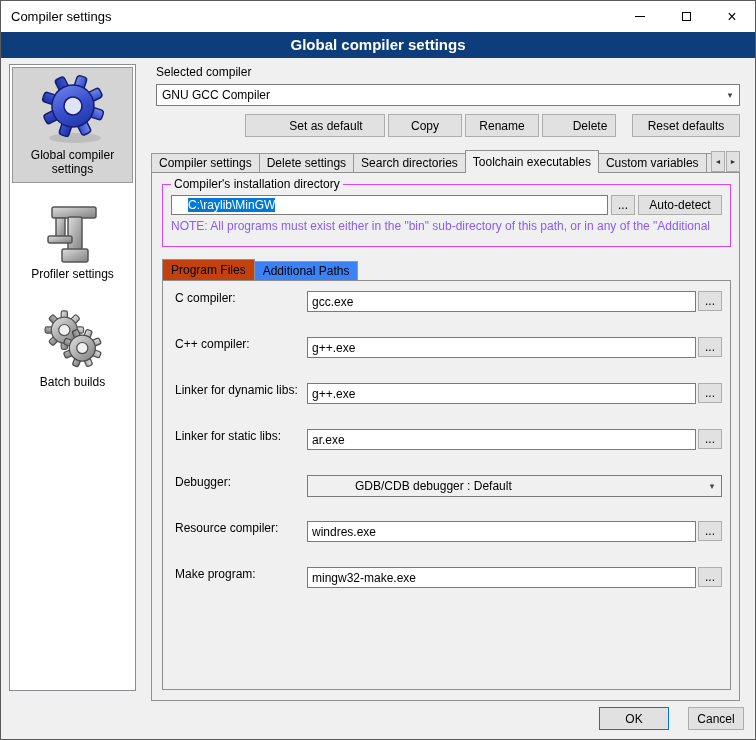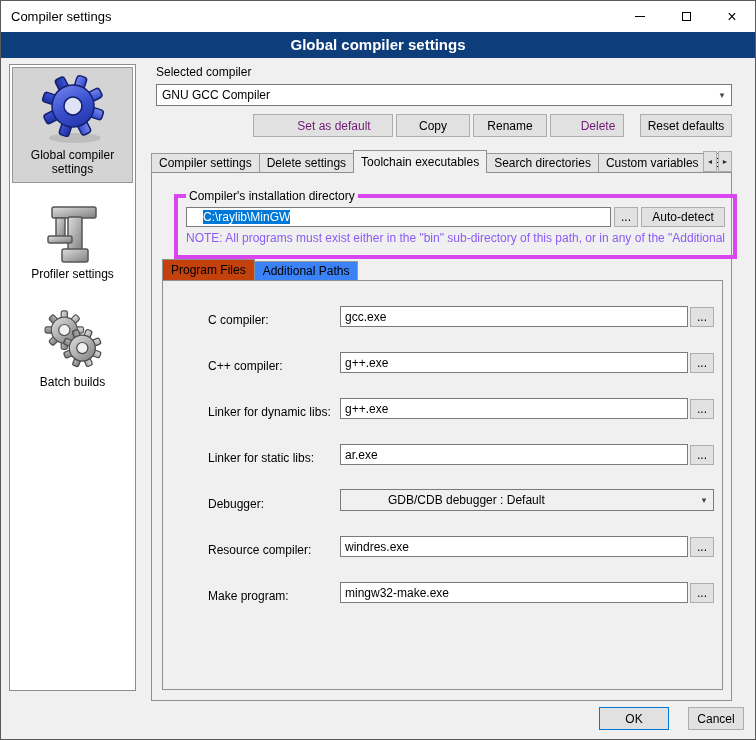--- a/index.html
+++ b/index.html
@@ -21,66 +21,66 @@
 
   
   .sidebar{position:absolute;left:8px;top:63px;width:127px;height:627px;background:#fff;border:1px solid #8a8d94;overflow:hidden;}
   .side-item{margin:2px;text-align:center;padding:4px 2px 6px;}
   .side-item.selected{background:#d4d4d4;border:1px solid #979797;}
   .side-item + .side-item{margin-top:16px;}
   .side-icon{display:flex;justify-content:center;align-items:center;}
   .side-label{font-size:12px;color:#000;line-height:14px;padding:2px 4px 0;}
 
   
-  .main{position:absolute;left:145px;top:63px;right:16px;height:637px;}
+  .main{position:absolute;left:145px;top:63px;right:8px;height:637px;}
   .sel-label{position:absolute;top:1px;left:10px;font-size:12px;}
   .combo{display:flex;align-items:center;background:#fff;border:1px solid #7a7a7a;height:22px;font-size:12px;padding-left:5px;}
   .combo .combo-text{flex:1;white-space:nowrap;overflow:hidden;}
   .combo .combo-arrow{width:18px;text-align:center;font-size:9px;color:#444;}
   .combo-top{position:absolute;top:20px;left:10px;right:7px;}
   .btn-row{position:absolute;top:50px;left:0;right:7px;display:flex;gap:3px;}
   .win-btn{background:#e1e1e1;border:1px solid #adadad;height:23px;font-size:12px;font-family:"Liberation Sans",sans-serif;
            color:#000;padding:0 6px;white-space:nowrap;}
-  .win-btn.is-disabled{color:#701a75;padding-left:28px;}
+  .win-btn.is-disabled{color:#000000;padding-left:28px;}
   .w-setdef{width:140px;margin-left:auto;}
   .w-copy,.w-rename,.w-delete{width:74px;}
-  .w-reset{width:92px;margin-left:13px;}
+  .w-reset{width:108px;margin-left:13px;}
 
   
   .tabstrip{position:absolute;top:86px;left:5px;right:7px;height:23px;display:flex;align-items:flex-end;
             overflow:hidden;padding-right:30px;}
   .tab{height:20px;line-height:19px;padding:0 7px;font-size:12px;background:#e4e4e4;border:1px solid #989898;
        border-bottom:none;white-space:nowrap;margin-right:-1px;}
   .tab.active{height:23px;line-height:22px;background:#f0f0f0;position:relative;z-index:3;border-color:#8f8f8f;}
   .tab.clipped{max-width:42px;overflow:hidden;}
   .tab-scrollers{position:absolute;right:0;bottom:1px;display:flex;gap:1px;z-index:4;}
   .tab-scroll{width:14px;height:21px;background:#e1e1e1;border:1px solid #adadad;font-size:7px;display:flex;
               align-items:center;justify-content:center;color:#333;padding:0;}
 
   
   .tab-panel{position:absolute;top:108px;left:5px;right:7px;bottom:0;background:#f0f0f0;border:1px solid #8f8f8f;z-index:2;}
-  fieldset.group{position:absolute;top:4px;left:10px;right:8px;height:70px;margin:12px;border:4px solid #d946ef;
+  fieldset.group{position:absolute;top:4px;left:10px;right:8px;height:70px;margin:0;border:1px solid #d946ef;
                  padding:4px 8px 4px;}
   fieldset.group legend{font-size:12px;padding:0 3px;}
   .dir-row{display:flex;gap:3px;align-items:center;}
   .dir-input{flex:1;background:#fff;border:1px solid #7a7a7a;height:20px;line-height:18px;font-size:12px;
              padding:0 16px;overflow:hidden;white-space:nowrap;}
   .dir-input .selected-text{background:#0078d7;color:#fff;}
   .btn-dots{width:24px;height:20px;line-height:10px;}
   .btn-auto{width:84px;height:20px;}
   .note{margin-top:4px;font-size:12px;color:#8b5cf6;white-space:nowrap;overflow:hidden;}
 
   
   .subtabstrip{position:absolute;top:86px;left:10px;height:21px;display:flex;align-items:flex-end;}
   .subtab{height:19px;line-height:18px;padding:0 8px;font-size:12px;background:#3b82f6;border:1px solid #989898;
           border-bottom:none;white-space:nowrap;margin-right:-1px;}
   .subtab.active{height:21px;line-height:20px;background:#c2410c;position:relative;z-index:3;border-color:#8f8f8f;}
   .subpanel{position:absolute;top:107px;left:10px;right:8px;bottom:10px;background:#f0f0f0;border:1px solid #8f8f8f;
             z-index:2;padding:10px 8px 0 12px;}
-  .field-row{display:flex;align-items:flex-end;height:36px;margin-bottom:10px;margin-left:33px;}
+  .field-row{display:flex;align-items:flex-start;height:36px;margin-bottom:10px;}
   .field-label{width:132px;font-size:12px;flex:none;}
   .field-input{flex:1;height:21px;border:1px solid #7a7a7a;background:#fff;font-size:12px;
                font-family:"Liberation Sans",sans-serif;padding:0 4px;min-width:0;}
   .field-row .btn-dots{margin-left:2px;flex:none;}
   .field-select{flex:1;background:#f0f0f0;padding-left:47px;}
 
   
   .footer{position:absolute;right:11px;bottom:9px;display:flex;gap:10px;}
   .btn-ok{width:70px;border-color:#0078d7;}
   .btn-cancel{width:56px;margin-left:9px;}
@@ -202,22 +202,22 @@
       <button class="win-btn is-disabled w-setdef" aria-disabled="true">Set as default</button>
       <button class="win-btn w-copy">Copy</button>
       <button class="win-btn w-rename">Rename</button>
       <button class="win-btn is-disabled w-delete" aria-disabled="true">Delete</button>
       <button class="win-btn w-reset">Reset defaults</button>
     </div>
 
     <div class="tabstrip">
       <div class="tab">Compiler settings</div>
       <div class="tab">Delete settings</div>
+      <div class="tab">Search directories</div>
       <div class="tab active">Toolchain executables</div>
-      <div class="tab">Search directories</div>
       <div class="tab">Custom variables</div>
       <div class="tab clipped">Build</div>
       <div class="tab-scrollers">
         <button class="tab-scroll">
             <span>◄</span>
           </button>
         <button class="tab-scroll">
             <span>►</span>
           </button>
       </div>

